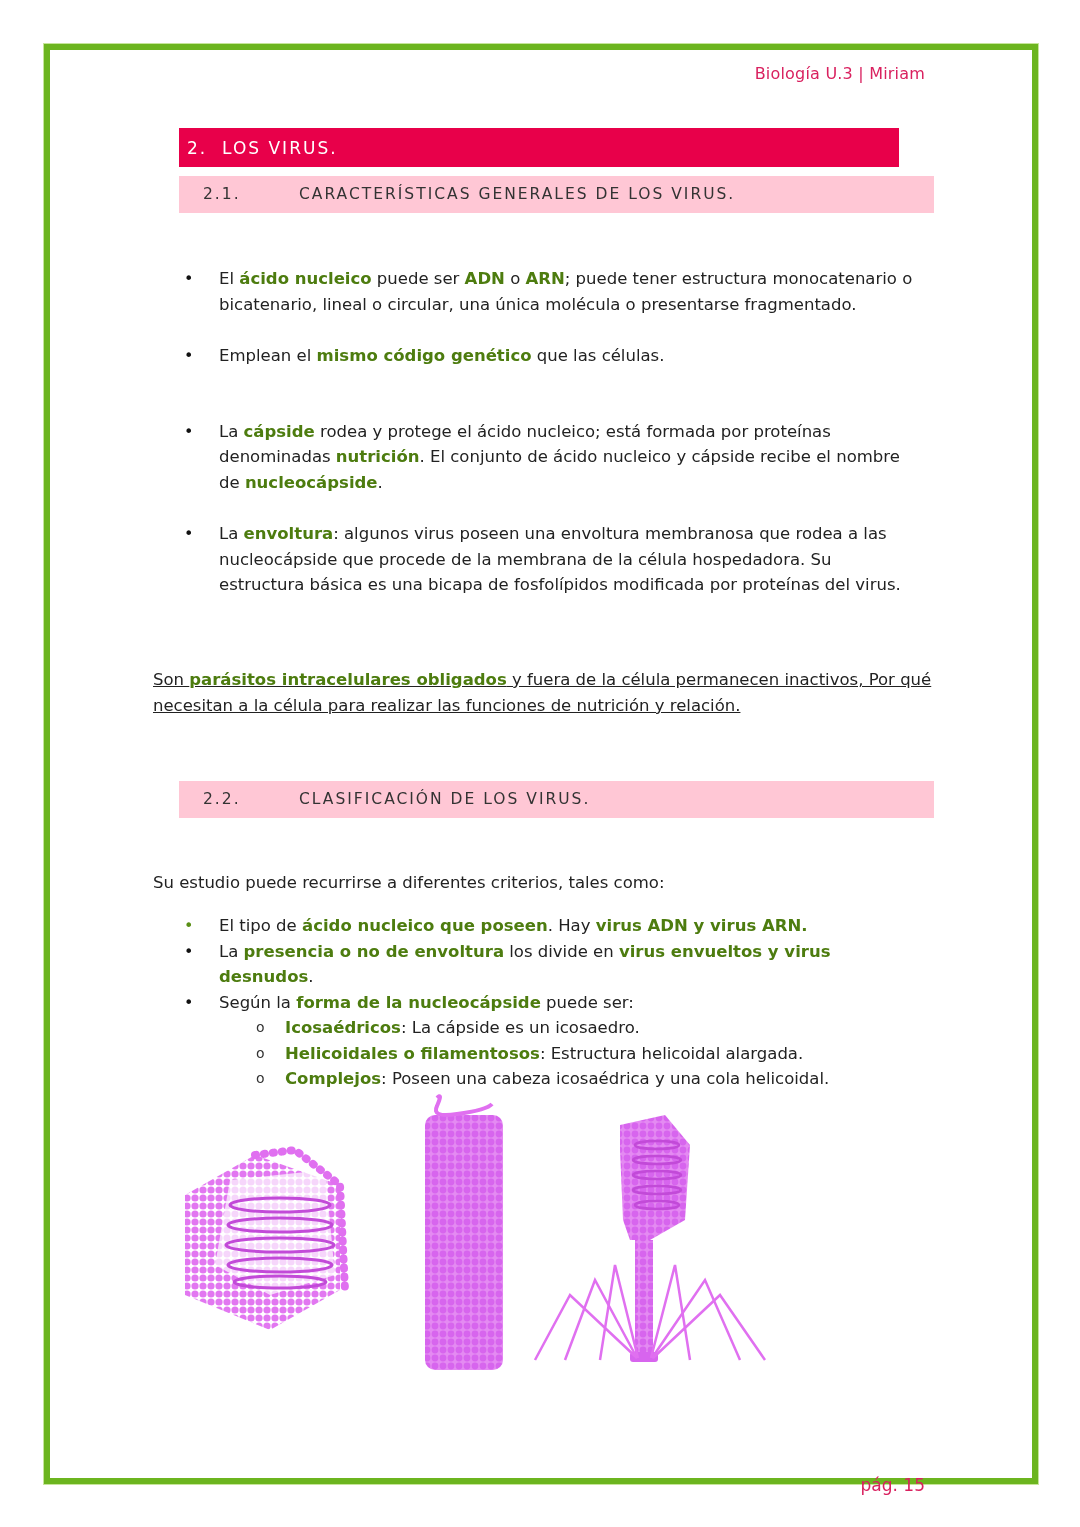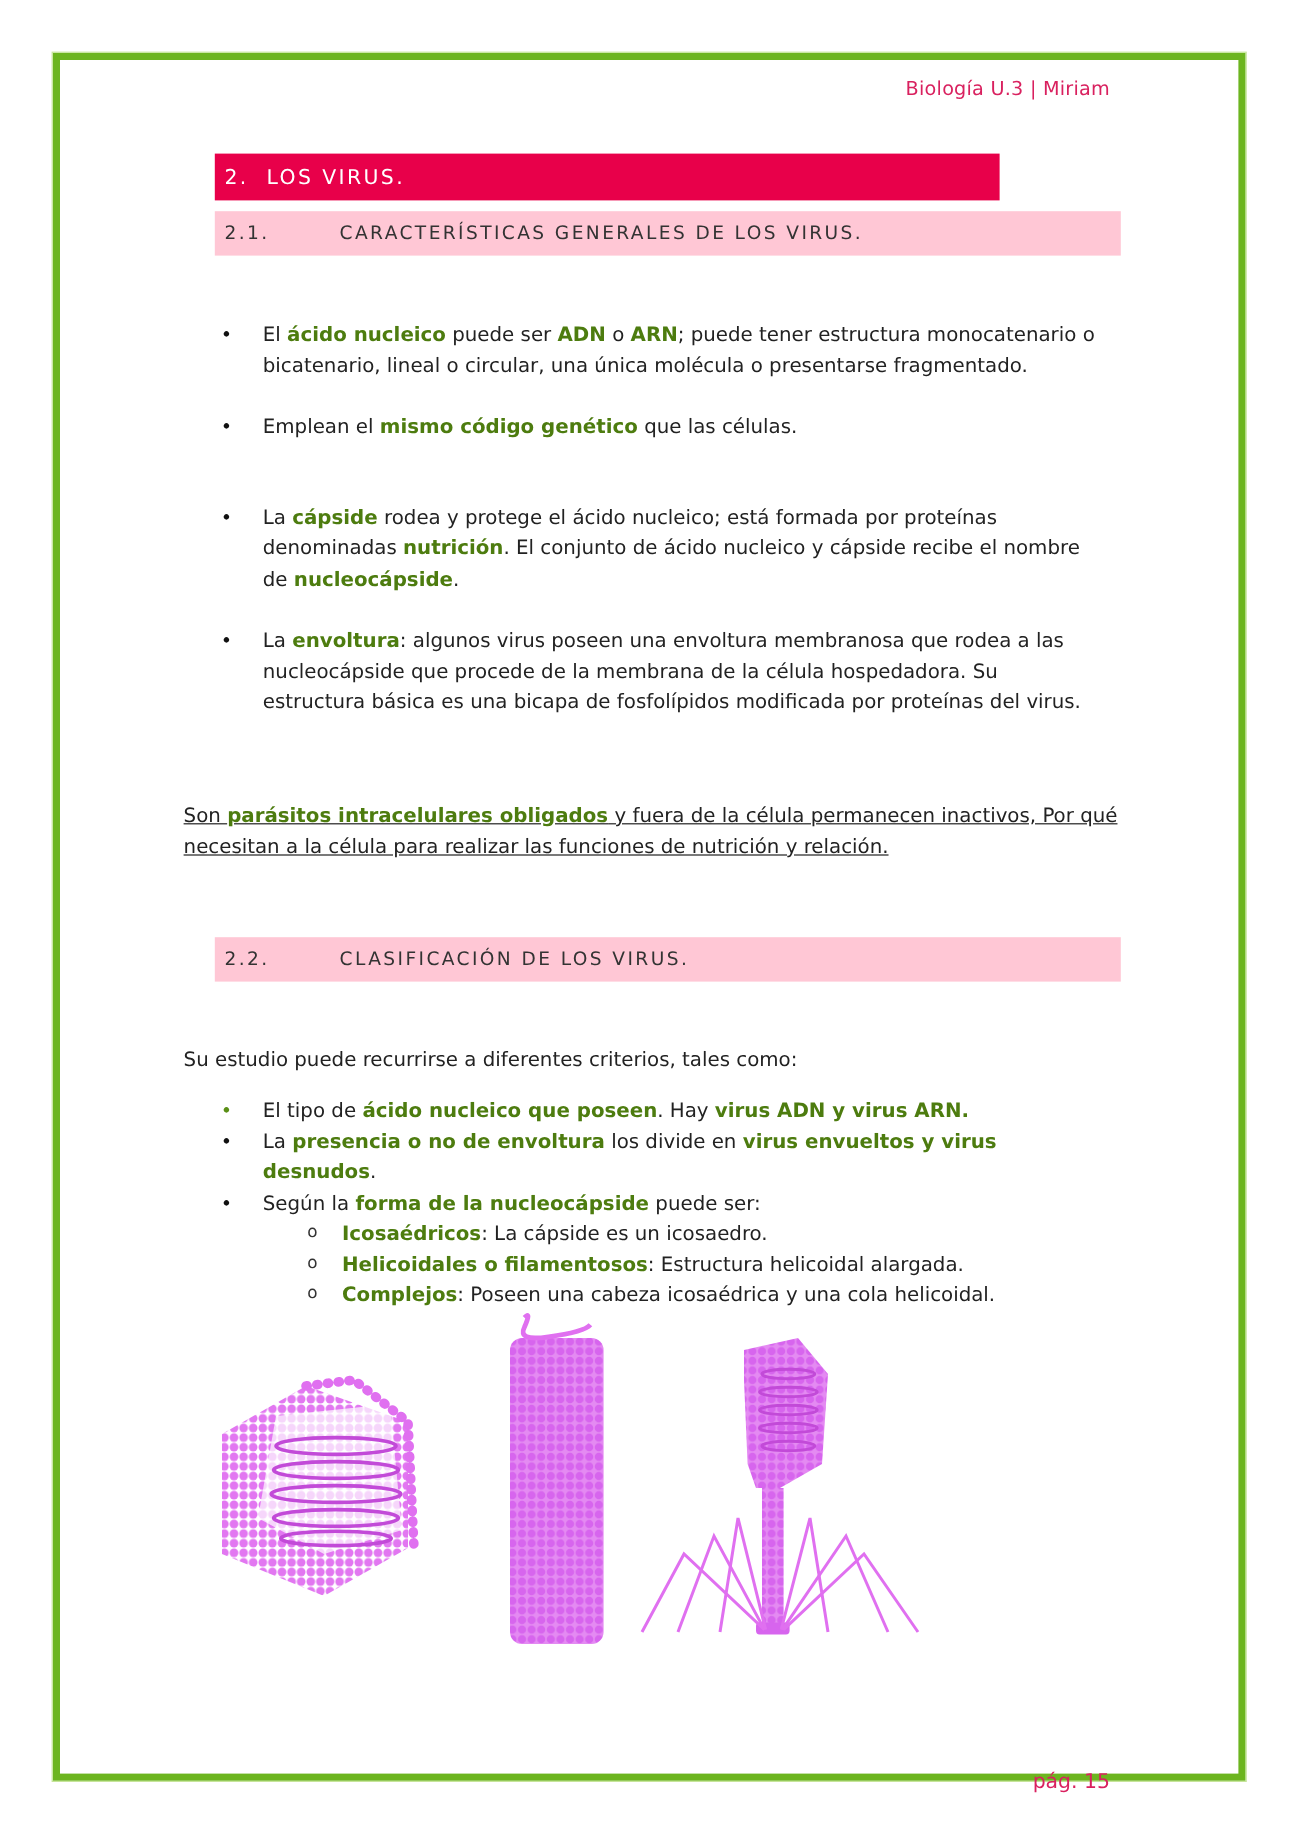--- a/index.html
+++ b/index.html
@@ -6,28 +6,28 @@
     html, body { width: 1080px; height: 1527px; background: #ffffff; }
     body { position: relative; font-family: "DejaVu Sans", sans-serif; color: #222; overflow: hidden; }
     .frame {
       position: absolute; left: 44px; top: 44px; width: 994px; height: 1440px;
       border: 6px solid #6cb51f; outline: 1px solid #c6e59a; outline-offset: 0px;
     }
     .running-header {
       position: absolute; right: 155px; top: 64px; font-size: 16px; color: #d9215f; letter-spacing: 0.2px;
     }
     .section-bar {
-      position: absolute; left: 179px; top: 128px; width: 654px; height: 39px;
+      position: absolute; left: 179px; top: 128px; width: 720px; height: 39px;
       background: #e8004a; color: #fff; font-size: 17px; letter-spacing: 2px;
       padding-left: 8px; line-height: 40px;
     }
     .sub-bar {
       position: absolute; left: 179px; width: 755px; height: 37px;
       background: #ffc7d5; color: #333; font-size: 15.5px; letter-spacing: 2px;
-      line-height: 37px; padding-left: 8px;
+      line-height: 37px; padding-left: 24px;
     }
     .sub-bar .num { display: inline-block; width: 96px; }
     .g { color: #4d7c0f; font-weight: bold; }
     ul.bl { list-style: none; position: absolute; left: 180px; width: 740px; }
     ul.bl li { position: relative; padding-left: 39px; font-size: 16.5px; line-height: 25.5px; }
     ul.bl li .dot { position: absolute; left: 4px; top: 0; font-size: 16px; color: #111; }
     ul.bl li .dot.green { color: #5a8f16; }
     .para { position: absolute; left: 153px; width: 780px; font-size: 16.5px; line-height: 26px; }
     ul.sub { list-style: none; margin-left: 37px; }
     ul.sub li { position: relative; padding-left: 29px; font-size: 16.5px; line-height: 25.5px; }

